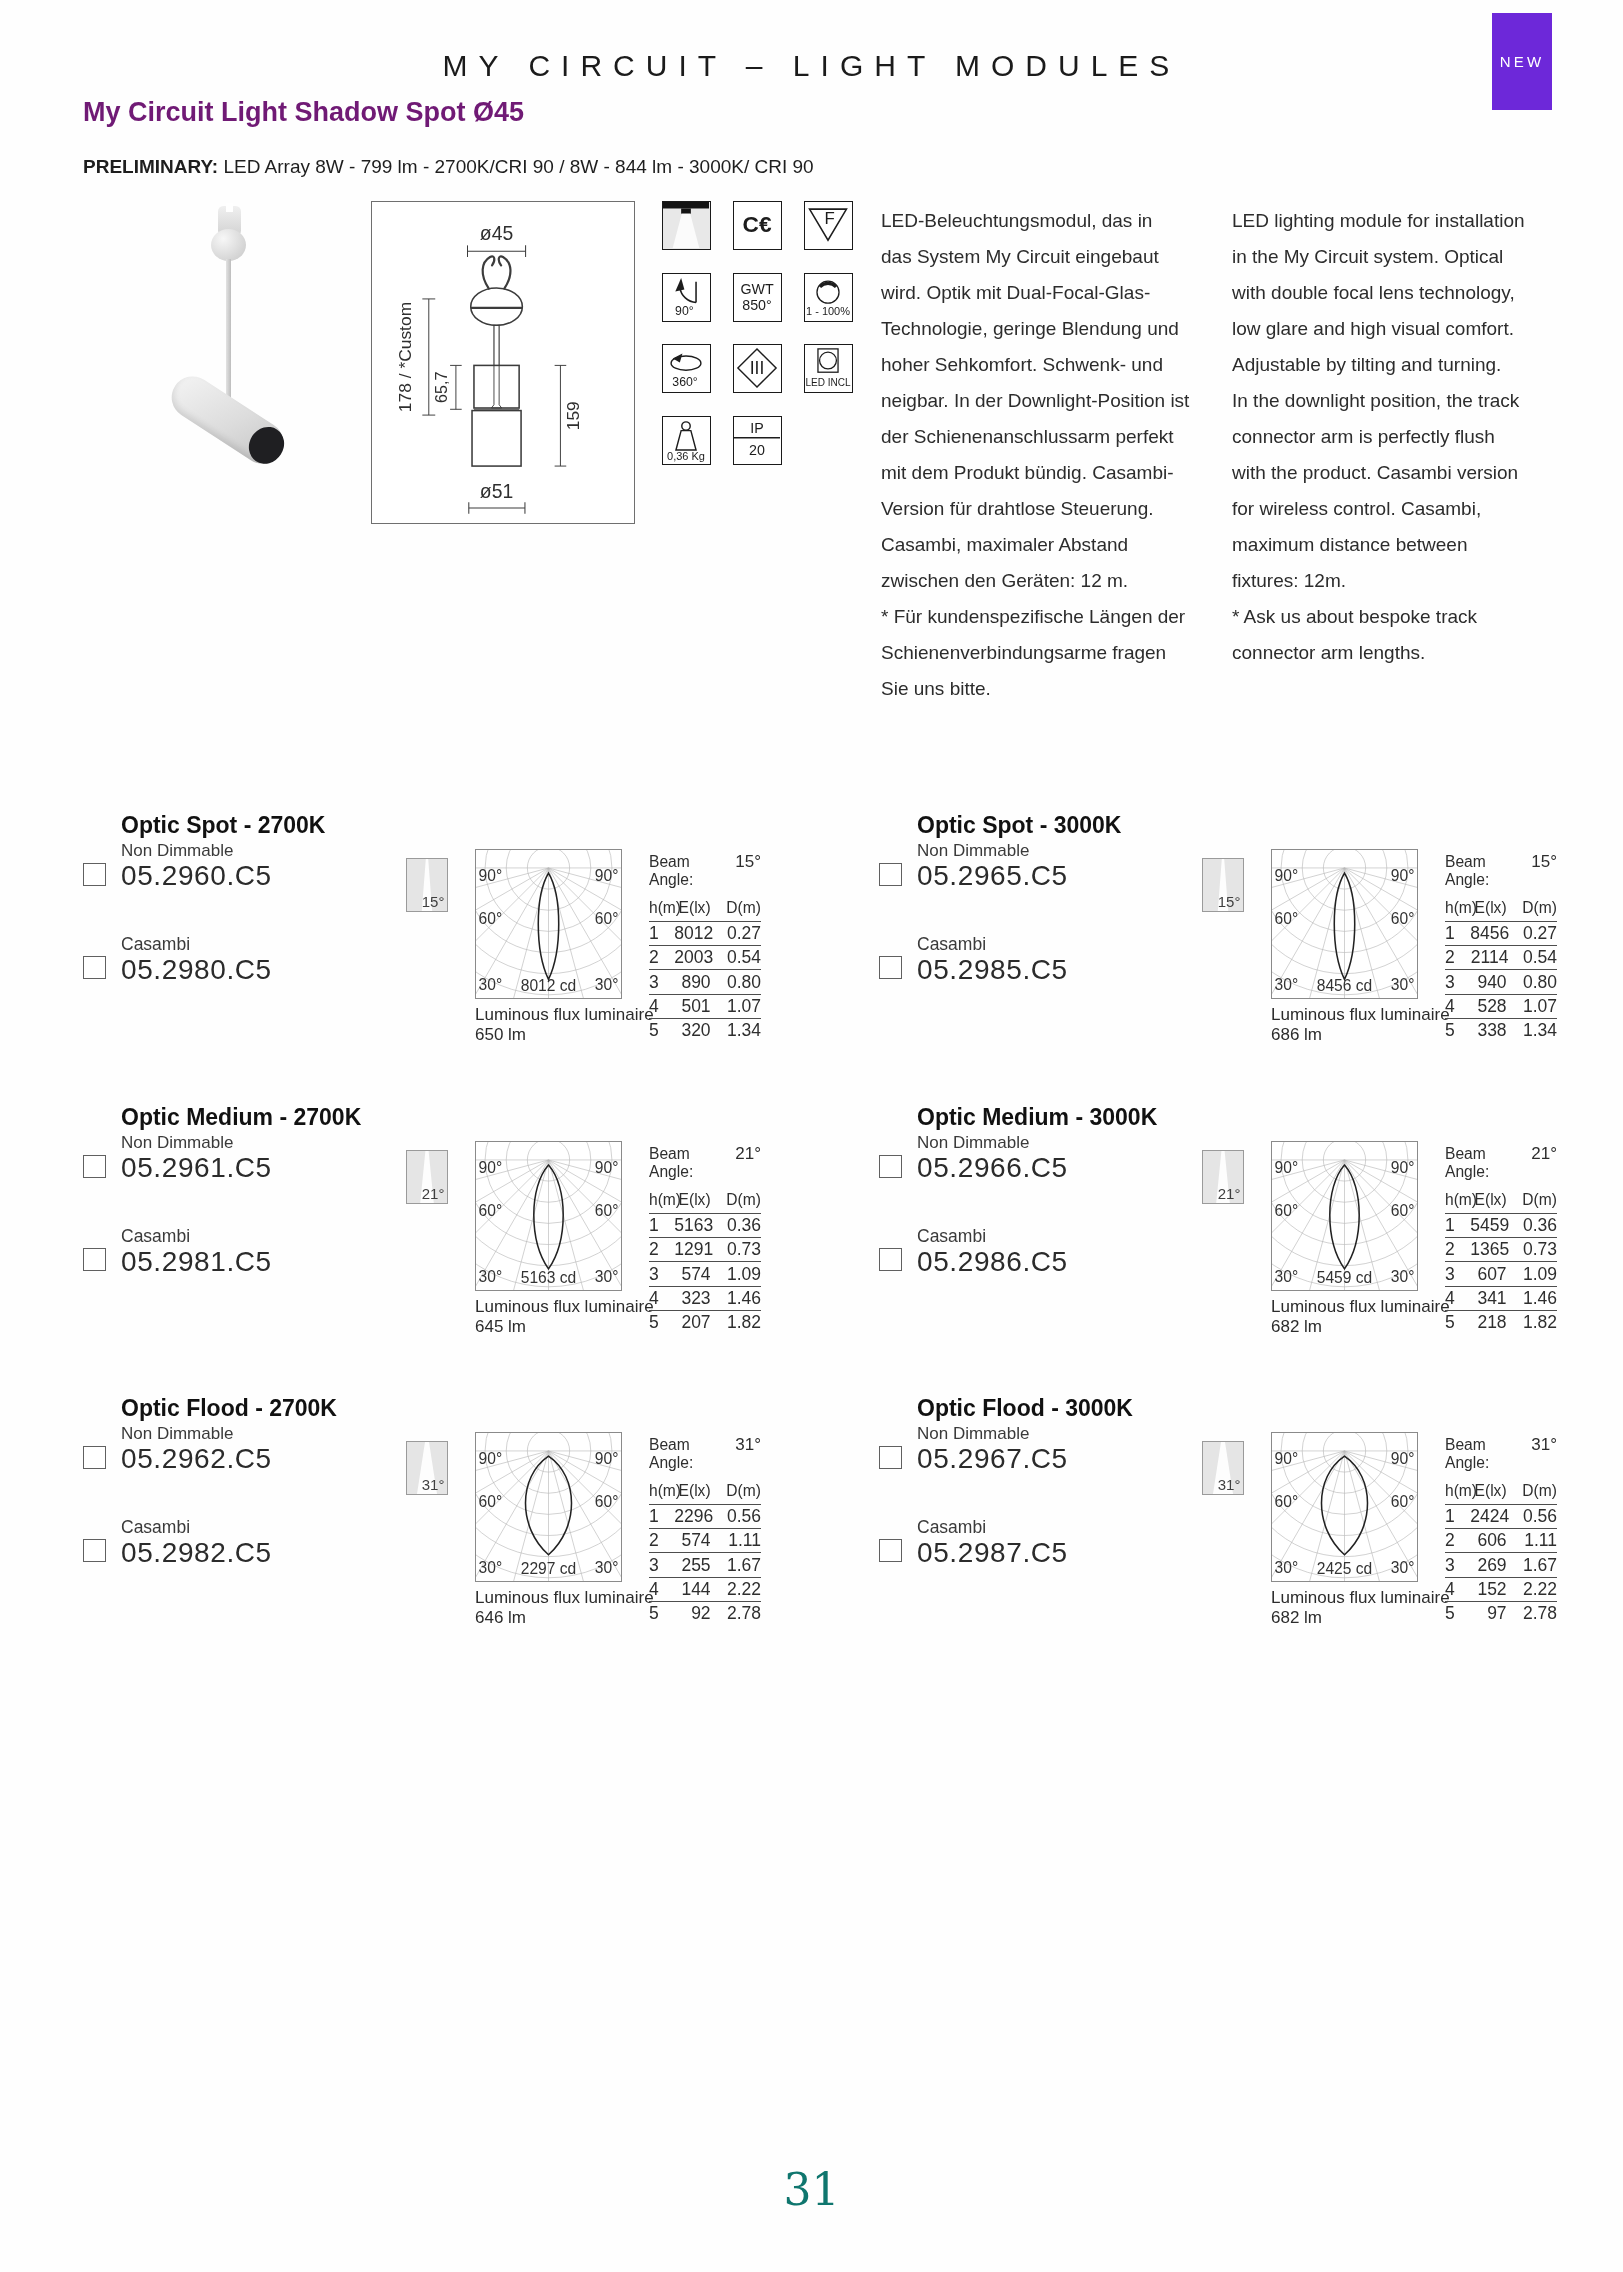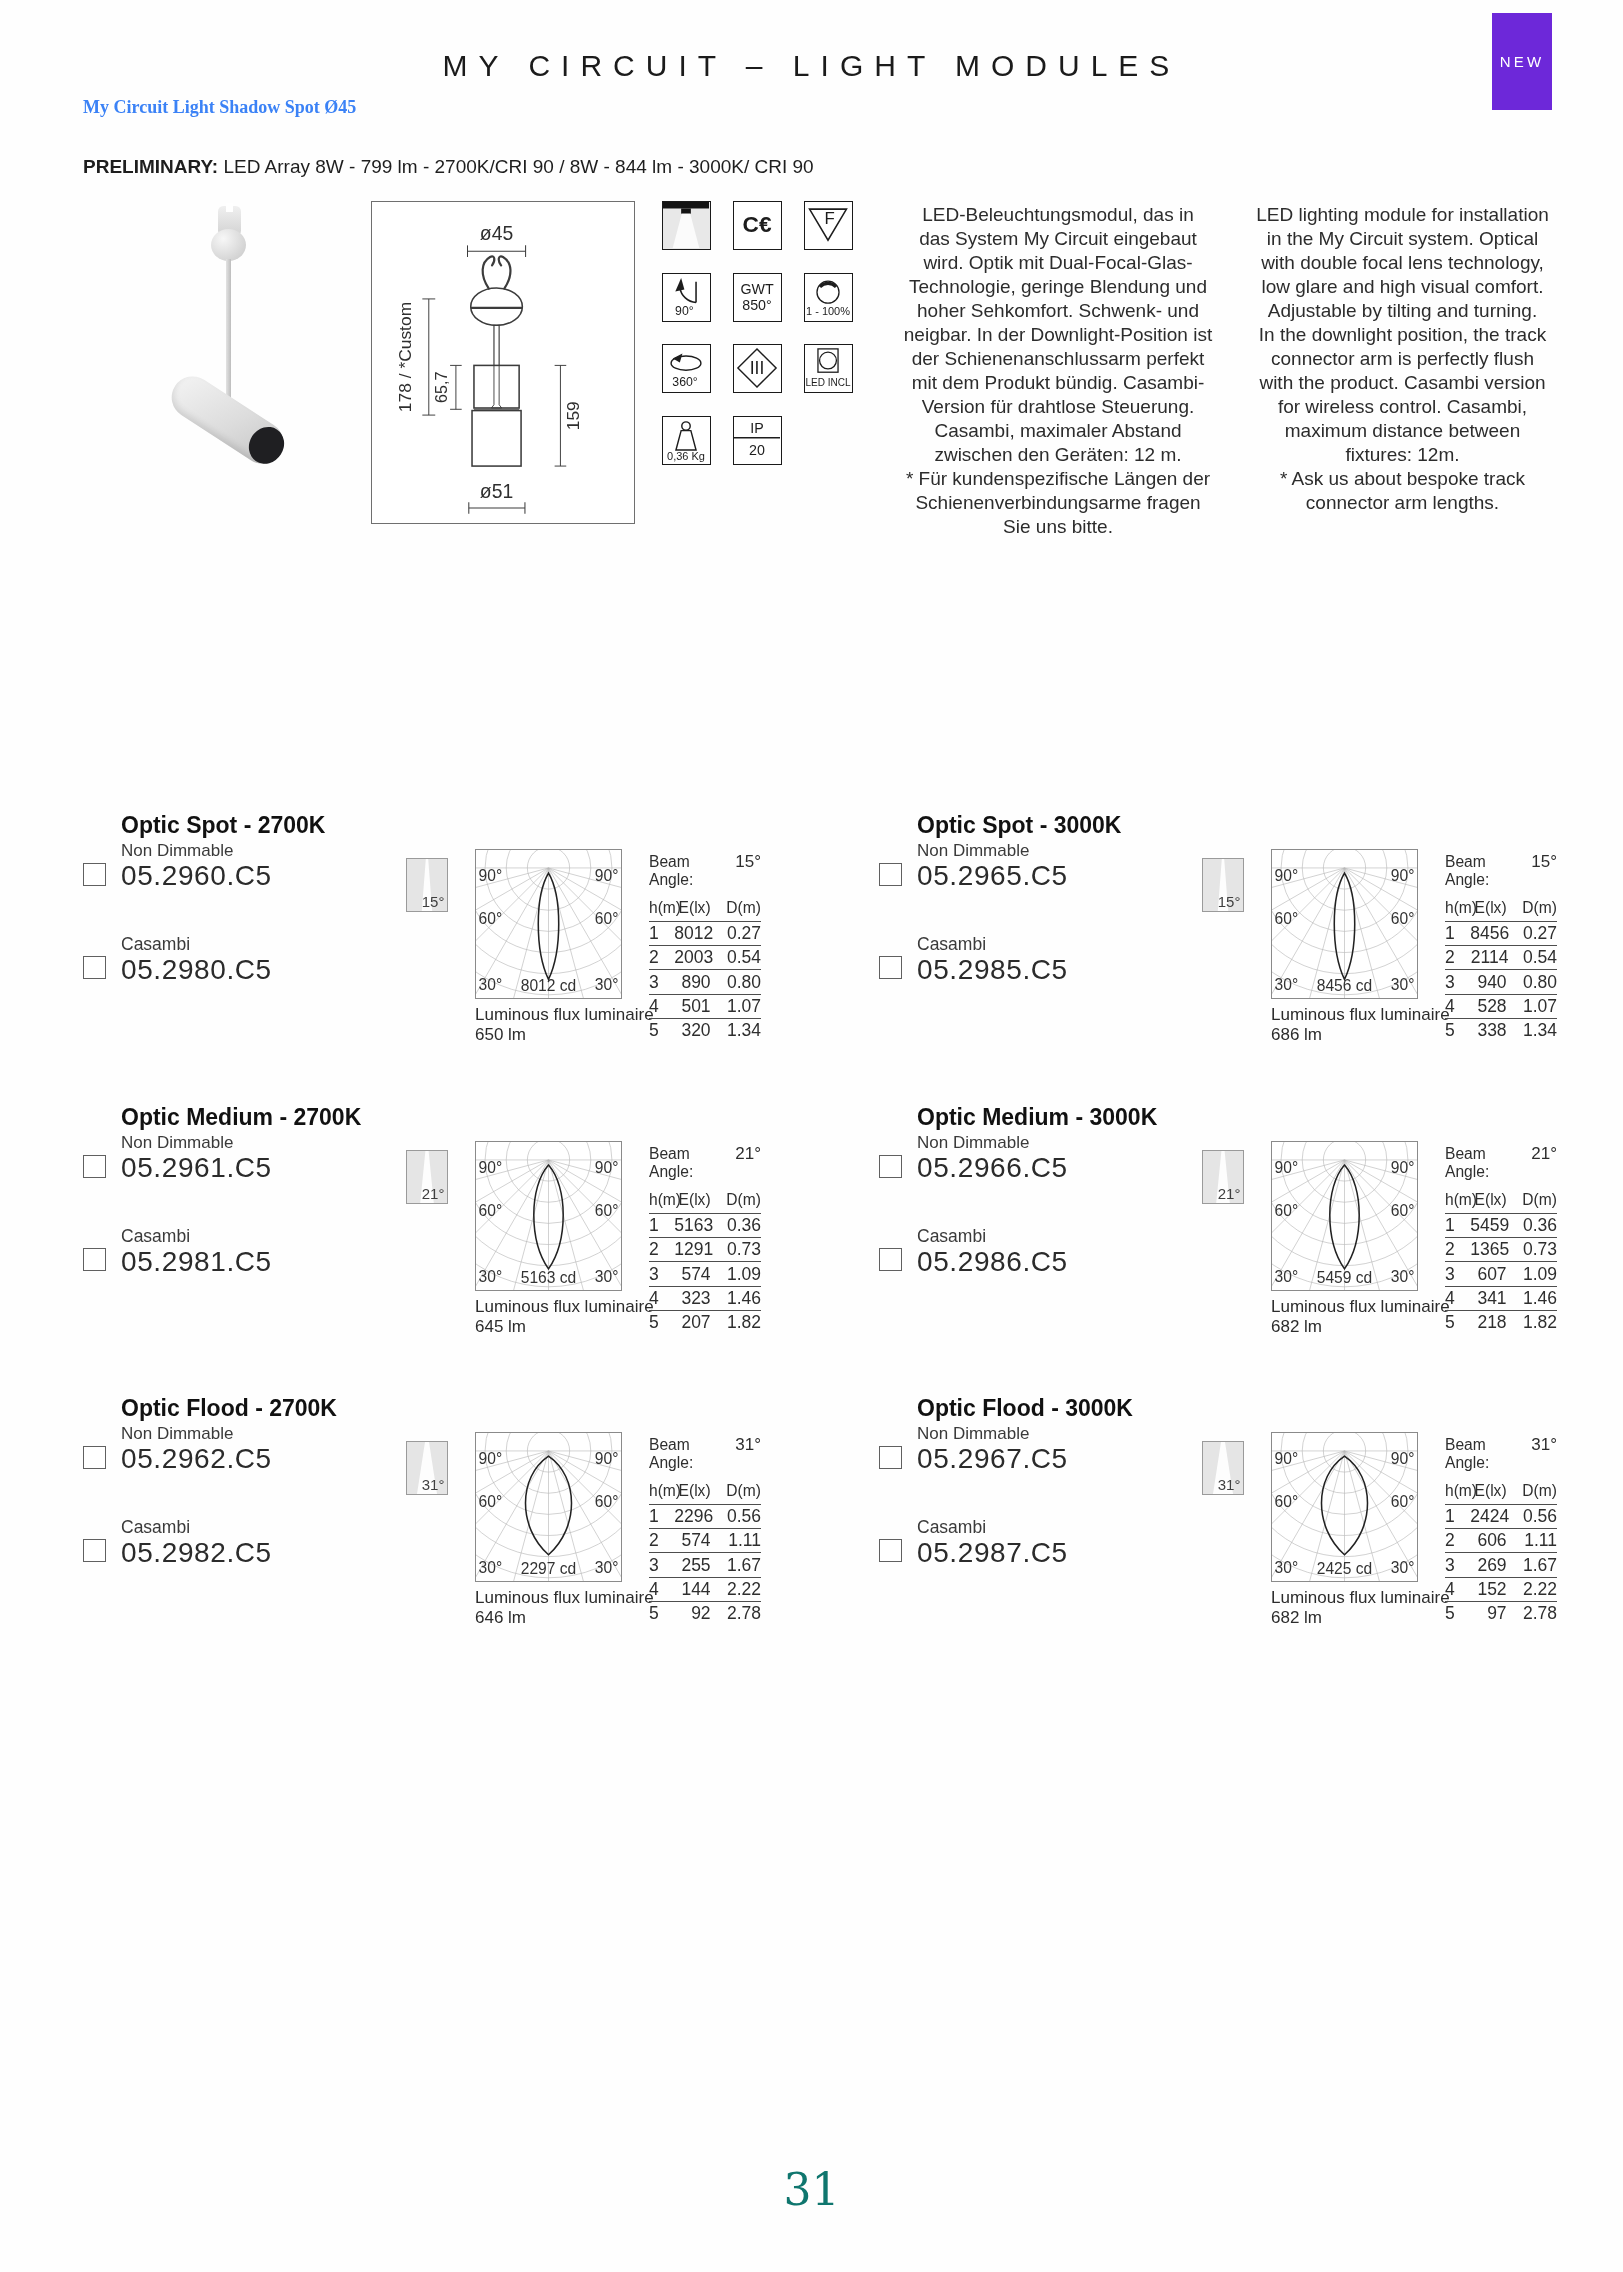--- a/index.html
+++ b/index.html
@@ -4,21 +4,21 @@
 <style>
   html,body{margin:0;padding:0;background:#fff;}
   body{font-family:"Liberation Sans",sans-serif;color:#222;}
   #page{position:relative;width:1623px;height:2273px;background:#fefefe;overflow:hidden;}
 
   
   .header-title{position:absolute;left:0;right:0;top:49px;text-align:center;font-size:30px;
     letter-spacing:11px;color:#1b1b1b;font-weight:400;}
   .new-badge{position:absolute;left:1492px;top:13px;width:60px;height:97px;
     display:flex;align-items:center;justify-content:center;color:#fff;font-size:15px;letter-spacing:3.2px;}
-  .product-title{position:absolute;left:83px;top:97px;font-size:18px;font-weight:bold;color:#3b82f6;font-family:Liberation Serif, serif;}
+  .product-title{position:absolute;left:83px;top:97px;font-size:27px;font-weight:bold;color:#701a75;}
   .preliminary{position:absolute;left:83px;top:156px;font-size:19px;color:#1e1e1e;}
   .preliminary .plabel{font-weight:bold;}
 
   
   .photo{position:absolute;left:170px;top:206px;width:130px;height:286px;}
   .ph-clip{position:absolute;left:48px;top:0;width:23.4px;height:30px;border-radius:5.2px;
     background:linear-gradient(#f0f0f0,#d2d2d2);}
   .ph-clip:before{content:"";position:absolute;left:8.4px;top:-2.6px;width:6.5px;height:9px;background:#fff;}
   .ph-ball{position:absolute;left:41px;top:23.4px;width:35px;height:32px;border-radius:50%;
     background:radial-gradient(circle at 35% 30%,#f7f7f7,#c6c6c6);}
@@ -34,21 +34,21 @@
     box-sizing:border-box;background:#fff;}
   .drawing svg{position:absolute;left:0;top:0;width:100%;height:100%;}
   .drawing text{font-family:"Liberation Sans",sans-serif;fill:#2f2f2f;}
 
   
   .tbox{position:absolute;width:49px;height:49px;border:1.3px solid #1a1a1a;box-sizing:border-box;background:#fff;}
   .tbox svg{position:absolute;left:0;top:0;width:46px;height:46px;}
   .tbox svg text{font-family:"Liberation Sans",sans-serif;fill:#1d1d1d;}
 
   
-  .desc{position:absolute;top:203px;font-size:19px;line-height:24px;color:#2c2c2c;white-space:pre-line;text-align:center;}
+  .desc{position:absolute;top:203px;font-size:19px;line-height:36px;color:#2c2c2c;white-space:pre-line;}
   .desc-de{left:881px;width:354px;}
   .desc-en{left:1232px;width:341px;}
 
   
   .product-section{position:absolute;width:753px;height:266px;}
   .sec-title{position:absolute;left:38px;top:0;margin:0;font-size:23px;font-weight:bold;color:#111;}
   .dim-type{position:absolute;left:38px;top:29px;font-size:17px;color:#3a3a3a;}
   .checkbox{position:absolute;left:0;width:23.4px;height:23.4px;border:1.3px solid #606060;background:#fff;box-sizing:border-box;}
   .cb1{top:51px;} .cb2{top:144px;}
   .code{position:absolute;left:38px;font-size:28px;color:#2b2b2b;letter-spacing:0.6px;}

